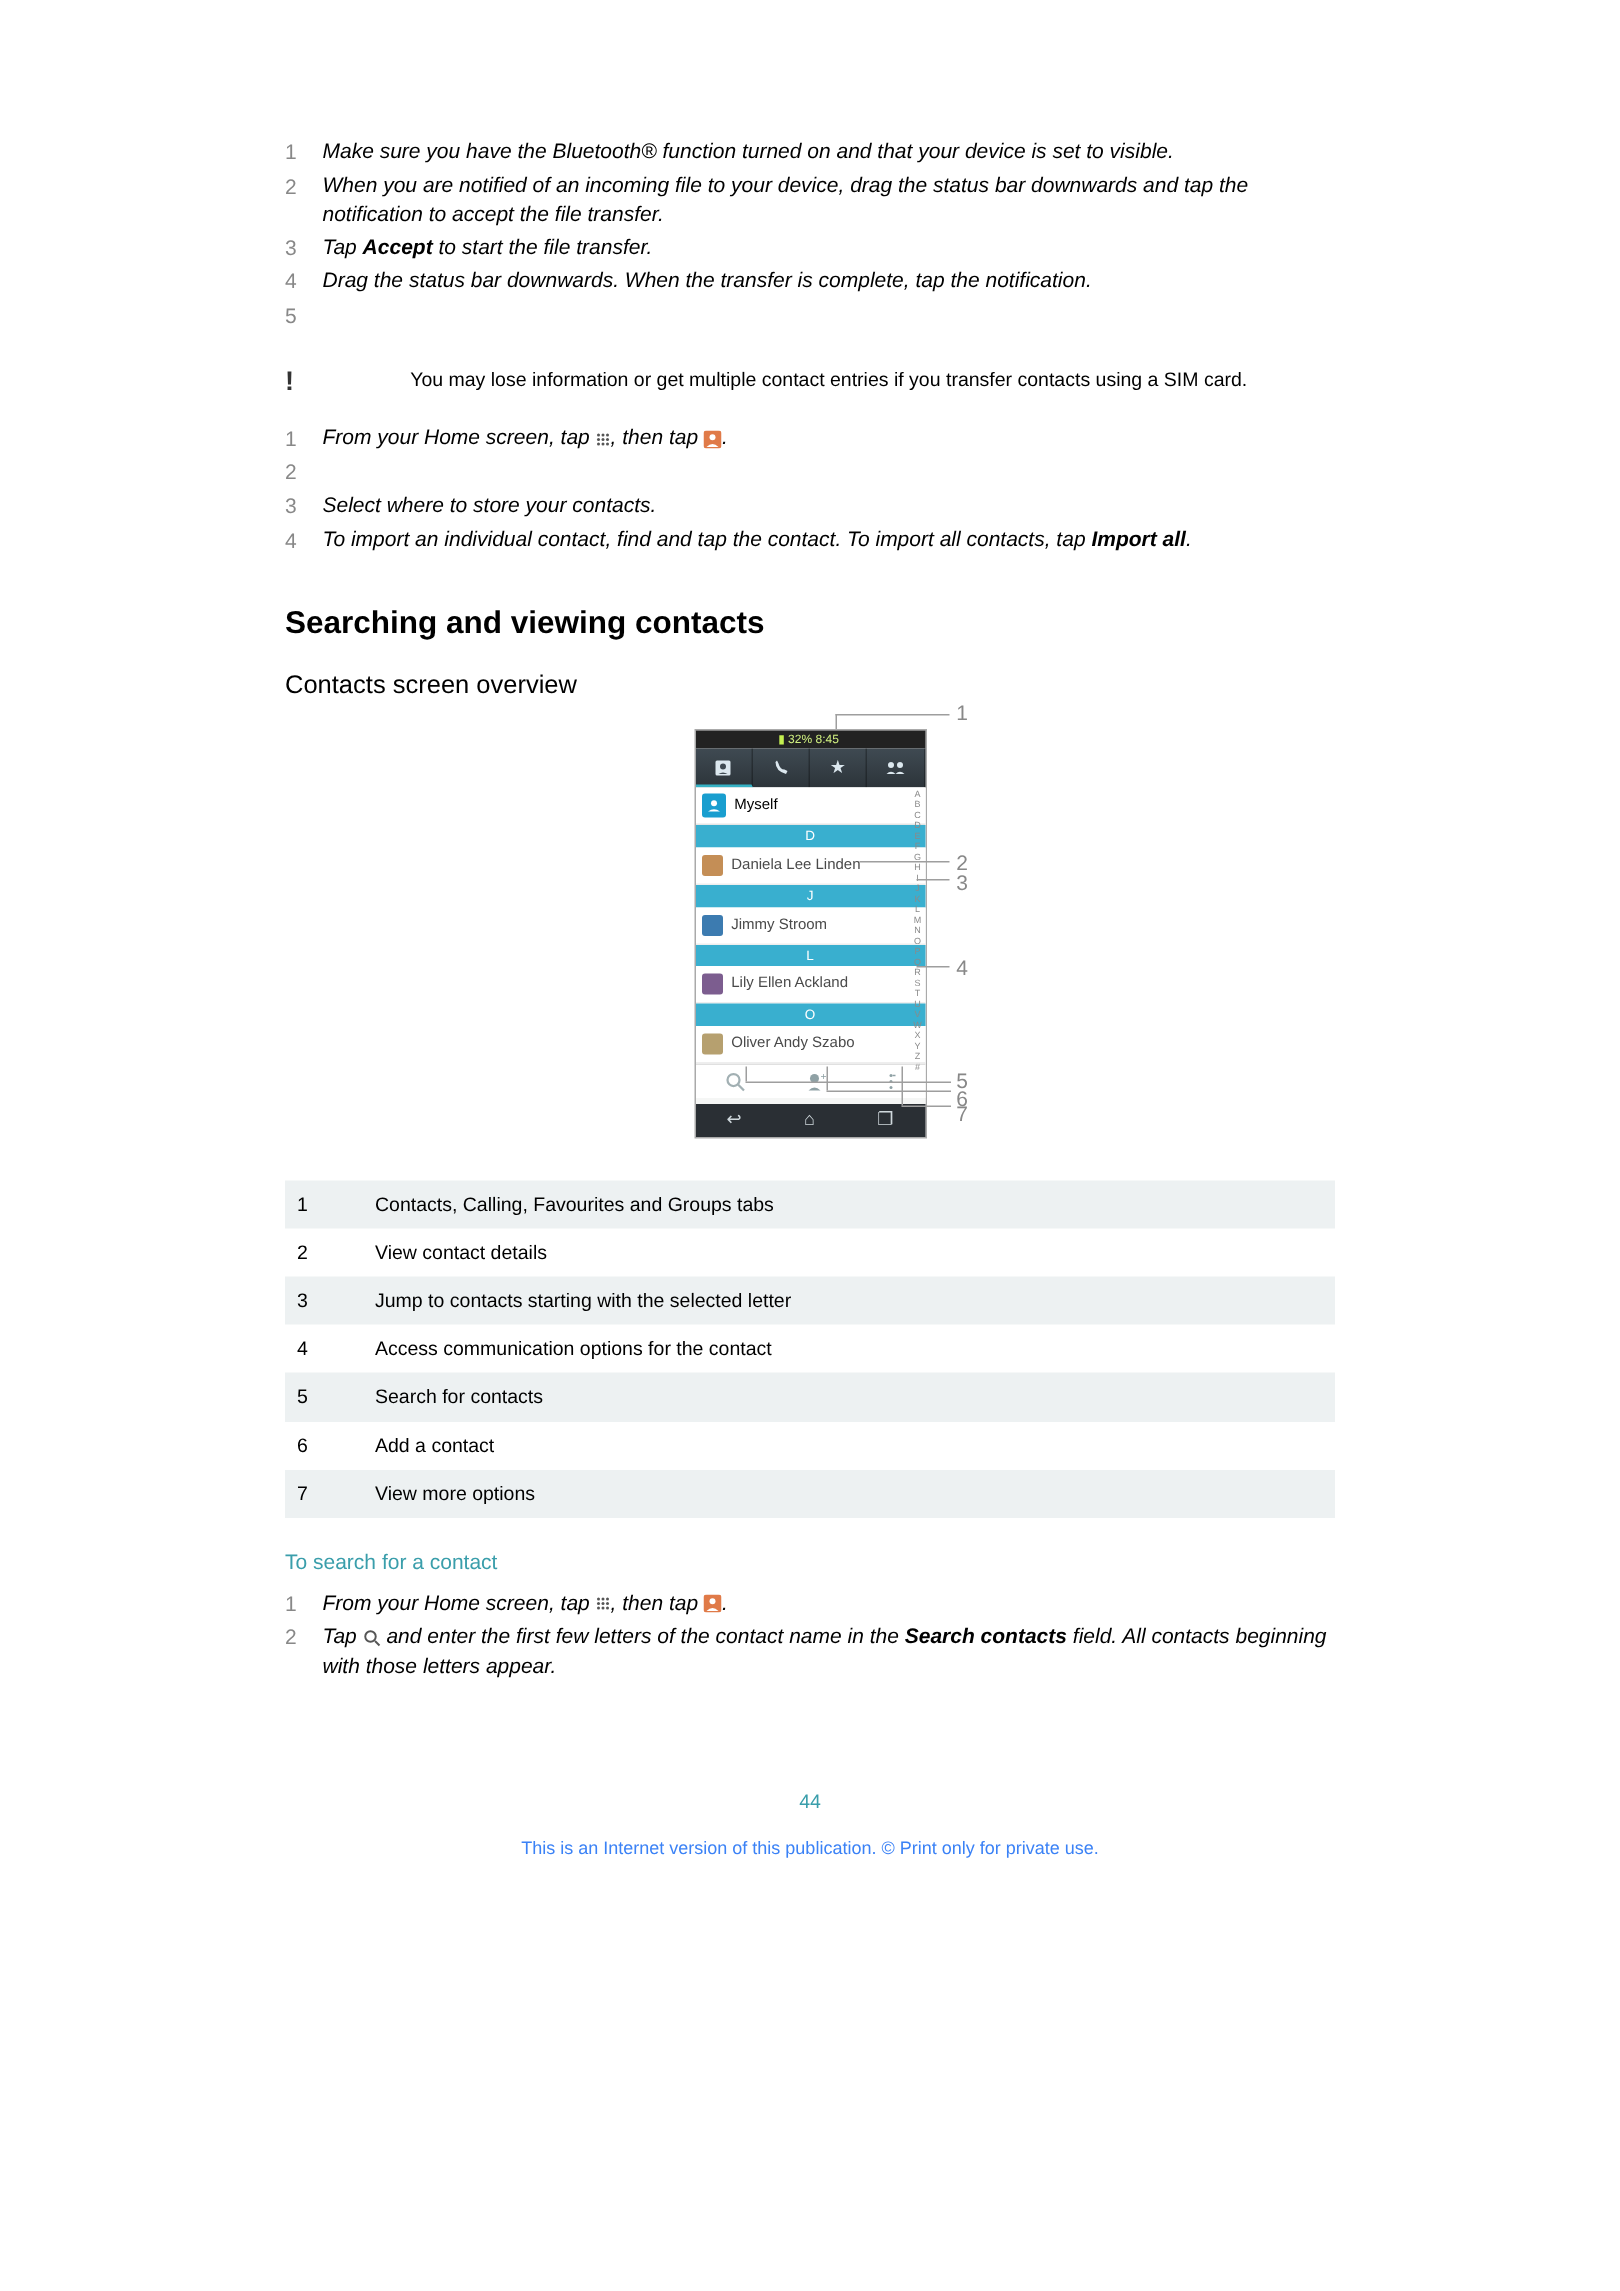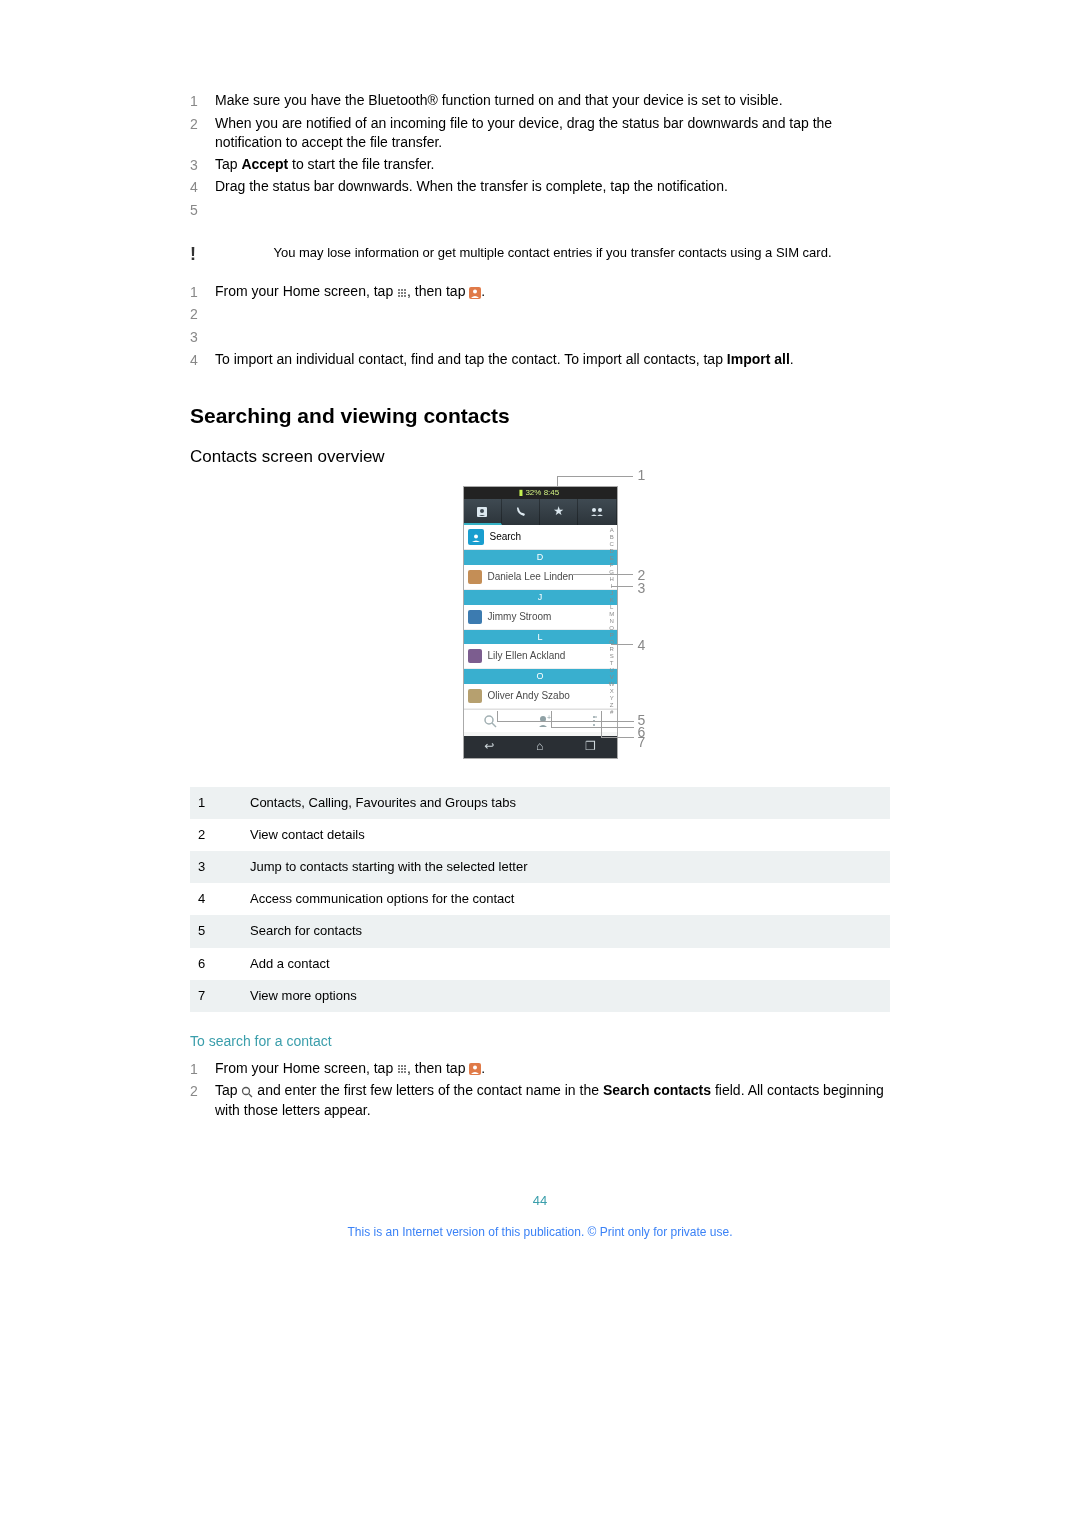--- a/index.html
+++ b/index.html
@@ -41,20 +41,21 @@
     padding: 1px 0;
   }
   ol.steps .num {
     width: 25px;
     color: #888;
     flex-shrink: 0;
     padding-top:1px;
   }
   ol.steps .body {
     flex: 1;
+    font-style: italic;
   }
   .note {
     display: flex;
     margin: 4px 0 14px 0;
   }
   .note .excl {
     width: 25px;
     font-weight: bold;
     font-size: 18px;
     color: #333;
@@ -275,20 +276,21 @@
               <path d="M2 11 q4 -4 8 0" fill="#fff"></path>
             </svg>
         </span><span>.</span>
       </span>
       </li>
     <li>
         <span class="num">2</span>
       </li>
     <li>
         <span class="num">3</span>
+      <span class="body">Select where to store your contacts.</span>
       </li>
     <li>
         <span class="num">4</span>
       <span class="body">
         <span>To import an individual contact, find and tap the contact. To import all contacts, tap </span><span class="bold">Import all</span><span>.</span>
       </span>
       </li>
   </ol>
 
   <div class="section-heading">Searching and viewing contacts</div>
@@ -314,21 +316,21 @@
                 <path d="M1 10 q3 -3 6 0" fill="#dce8ef"></path>
                 <path d="M7 10 q3 -3 6 0" fill="#dce8ef"></path>
               </svg></div>
         </div>
         <div class="phone-list">
           <div class="myself-row">
             <span class="avatar"><svg width="10" height="10">
                   <circle cx="5" cy="3.5" r="2" fill="#fff"></circle>
                   <path d="M1 9 q4 -3 8 0" fill="#fff"></path>
                 </svg></span>
-            <span>Search</span>
+            <span>Myself</span>
           </div>
           <div class="section-label">D</div>
           <div class="contact-row">
               <span class="av-img"></span>
               <span>Daniela Lee Linden</span>
             </div>
           <div class="section-label">J</div>
           <div class="contact-row">
               <span class="av-img" style="background:#3c7bb0"></span>
               <span>Jimmy Stroom</span>

